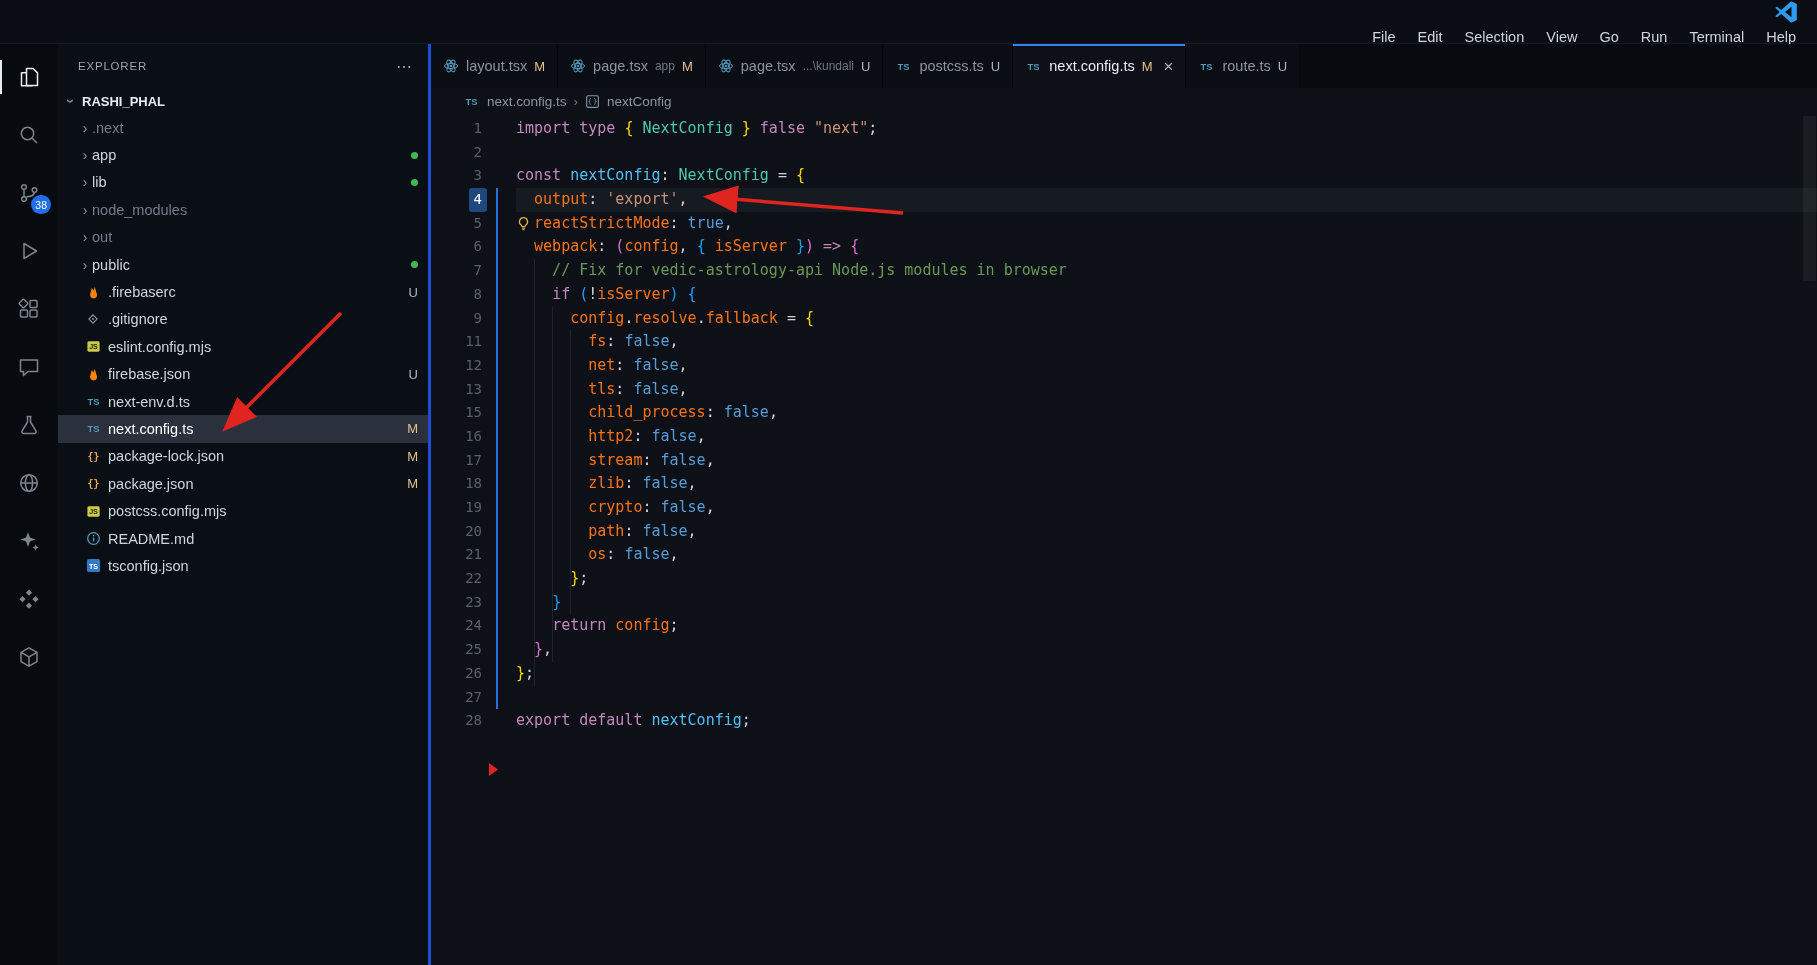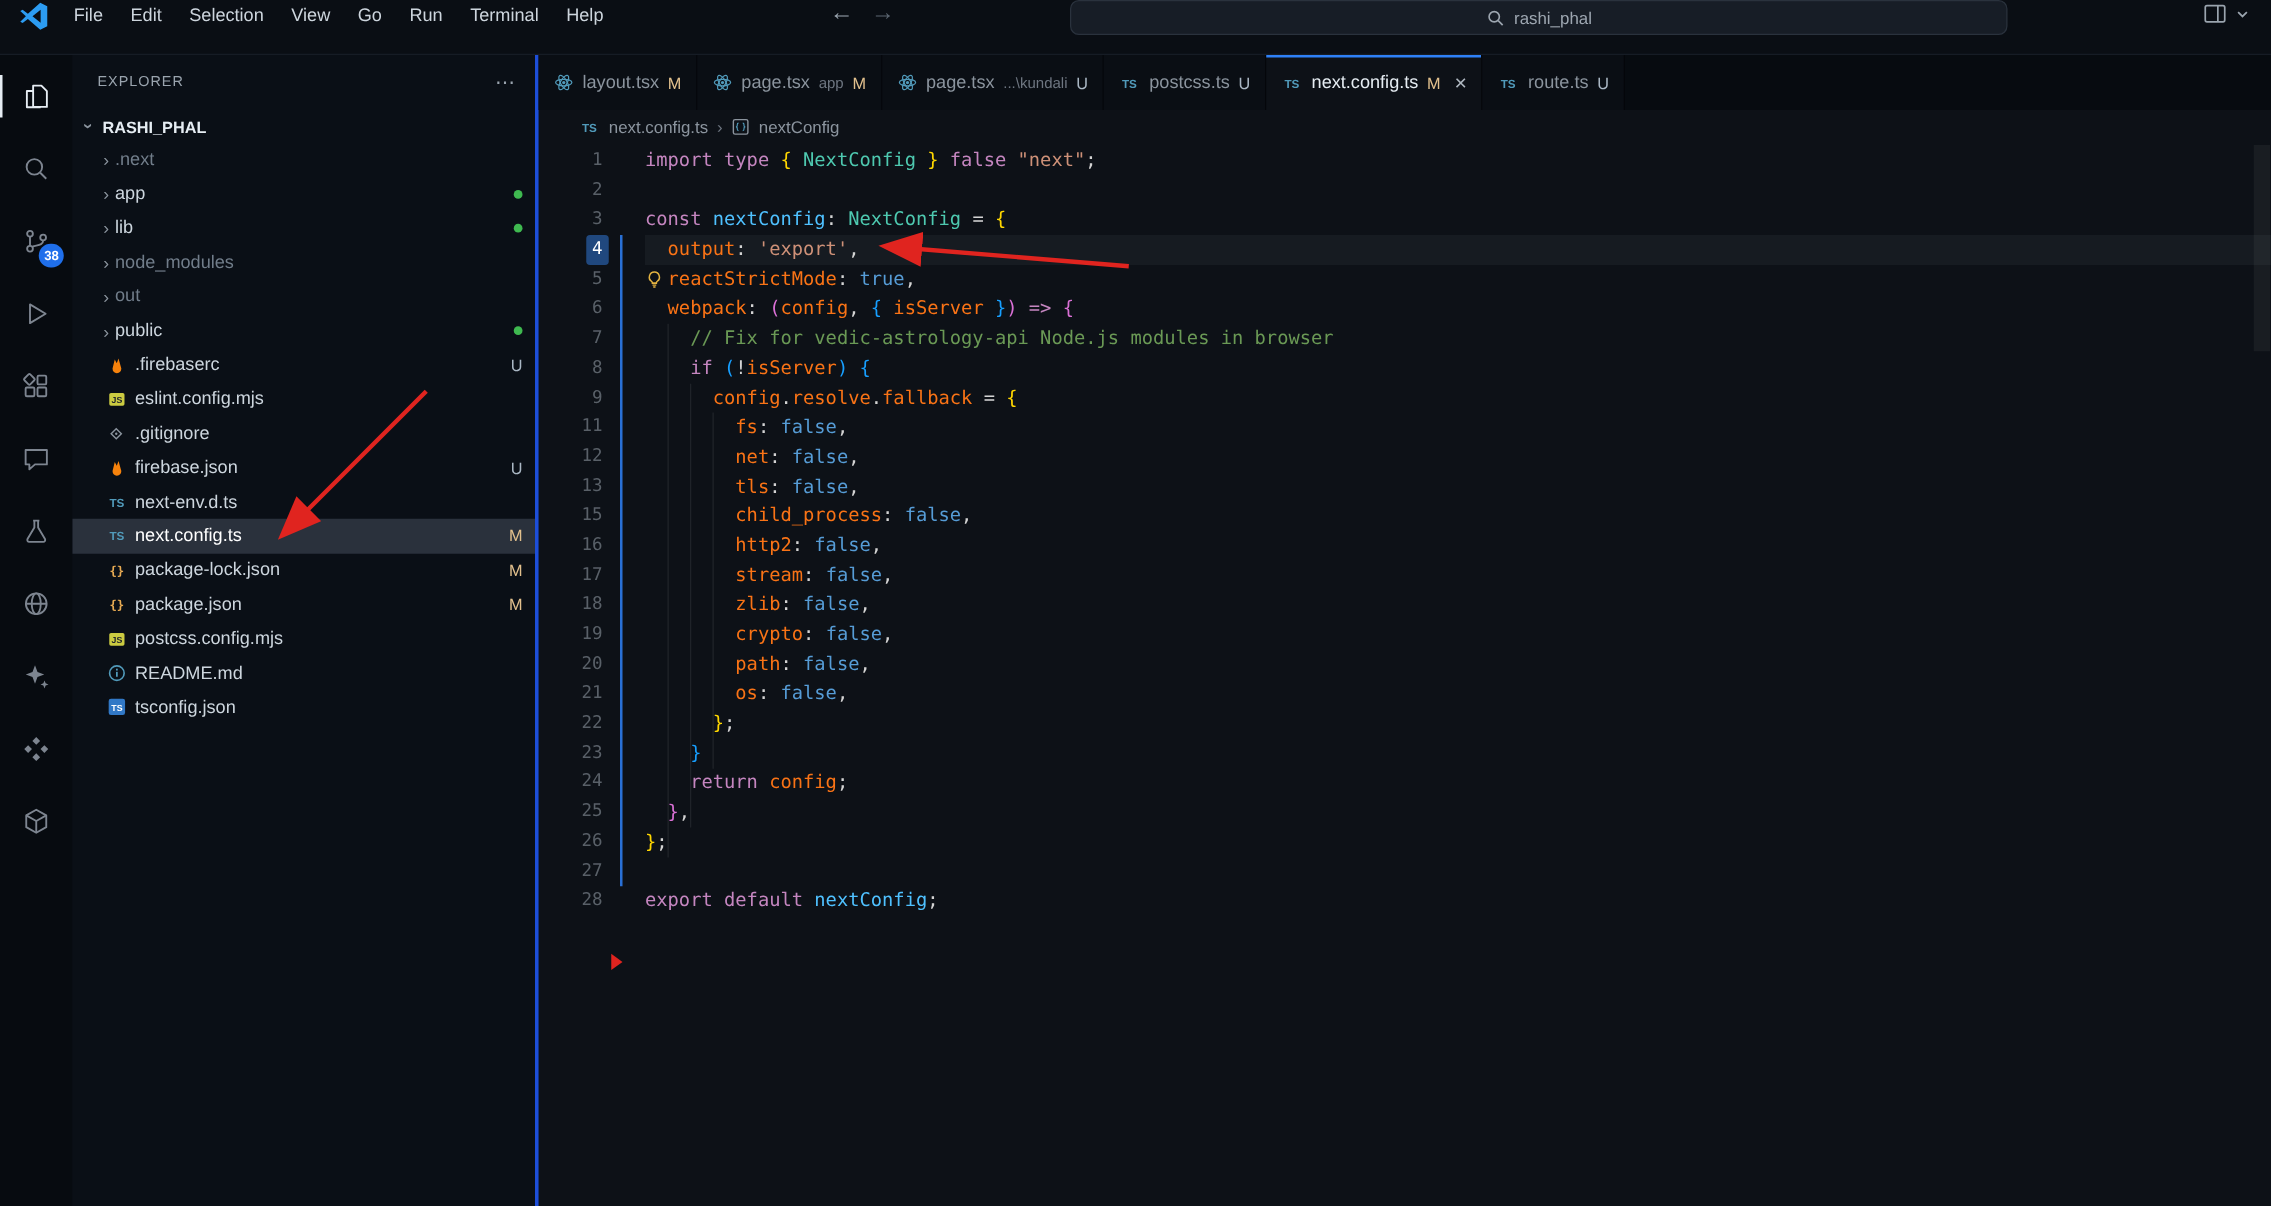--- a/index.html
+++ b/index.html
@@ -2,42 +2,42 @@
 <html><head>
 <meta charset="utf-8">
 <style>
   * { margin:0; padding:0; box-sizing:border-box; }
   html,body { background:#05070b; }
   .app { width:1817px; height:965px; position:relative; overflow:hidden;
          background:#0d1117; font-family:"Liberation Sans",sans-serif; color:#c9d1d9; }
 
   
   .titlebar { height:44px; background:#0a0e14; border-bottom:1px solid #161c25;
-              display:flex; align-items:flex-start; padding:0 10px; }
+              display:flex; align-items:flex-end; padding:0 10px;flex-direction:column; }
   .logo { width:26px; height:26px; margin:0 8px 0 4px; display:flex; align-items:center; justify-content:center; }
   .menus { display:flex; align-items:center; }
   .menu-item { padding:5px 11px; font-size:14.5px; color:#cdd5dd; border-radius:5px; cursor:default; }
   .nav-arrows { display:flex; align-items:center; gap:14px; margin-left:170px; color:#9aa4ae; font-size:19px; }
   .nav-arrows .fwd { color:#5b6570; }
   .cc-wrap { flex:1; display:flex; justify-content:center; }
   .command-center { width:750px; max-width:100%; height:28px; background:#171d26; border:1px solid #2a323d;
                     border-radius:7px; display:flex; align-items:center; justify-content:center; gap:7px;
                     color:#9da6b0; font-size:13.5px; }
   .tb-right { display:flex; align-items:center; gap:4px; margin:0 6px 0 14px; color:#9aa4ae; }
 
   
   .main { display:flex; height:921px; }
 
   .activitybar { width:58px; background:#070b10; display:flex; flex-direction:column; align-items:center; padding-top:4px; }
   .act { width:48px; height:58px; display:flex; align-items:center; justify-content:center;
          color:#7d8590; position:relative; }
   .act.active { color:#e6edf3; }
   .act.active::before { content:""; position:absolute; left:-5px; top:12px; bottom:12px; width:2px; background:#e6edf3; }
   .act .abadge { position:absolute; right:2px; bottom:8px; min-width:19px; height:19px; border-radius:10px;
-                 background:#1f6feb; color:#fff; font-size:10.5px; font-weight:bold;
+                 background:#1f6feb; color:#fff; font-size:10.5px; font-weight:normal;
                  display:flex; align-items:center; justify-content:center; padding:0 4px; }
 
   .sidebar { width:373px; background:#0a0f16; border-right:3px solid #1d4ed8; font-size:14.5px; }
   .sb-header { height:44px; display:flex; align-items:center; justify-content:space-between; padding:0 16px 0 20px; }
   .sb-title { font-size:11.5px; letter-spacing:.8px; color:#9aa4ae; }
   .sb-more { color:#9aa4ae; font-size:16px; }
   .sb-root { height:26px; display:flex; align-items:center; gap:4px; padding-left:6px; font-weight:bold;
              font-size:13px; color:#e6edf3; }
   .chev { color:#8b949e; font-size:14px; width:14px; display:inline-flex; justify-content:center; }
   .chev.down { transform:rotate(90deg); }
@@ -279,35 +279,35 @@
             <span class="ficon">
               <svg class="icon" width="15" height="15" viewBox="0 0 16 16">
                 <path fill="#f6820c" d="M4.3 10.5 6.2 2.8l1.7 3.1L9.4 2l2.4 8.5A4 4 0 0 1 8 14.4a4 4 0 0 1-3.7-3.9z"></path>
               </svg>
             </span>
             <span class="label">.firebaserc</span>
             <span class="gbadge U">U</span>
           </div>
           <div class="row file  ">
             <span class="ficon">
-              <svg class="icon" width="15" height="15" viewBox="0 0 16 16">
-                <rect x="1.5" y="2.5" width="13" height="11" rx="1.5" fill="#cbcb41"></rect>
-                <text x="8" y="11" font-size="7.5" font-weight="bold" text-anchor="middle" fill="#20242b" font-family="Liberation Sans,sans-serif">JS</text>
-              </svg>
-            </span>
-            <span class="label">eslint.config.mjs</span>
-          </div>
-          <div class="row file  ">
-            <span class="ficon">
               <svg class="icon" width="14" height="14" viewBox="0 0 16 16">
                 <rect x="4.7" y="4.7" width="6.6" height="6.6" transform="rotate(45 8 8)" fill="none" stroke="#8b949e" stroke-width="1.3"></rect>
                 <circle cx="8" cy="8" r="1.1" fill="#8b949e"></circle>
               </svg>
             </span>
             <span class="label">.gitignore</span>
+          </div>
+          <div class="row file  ">
+            <span class="ficon">
+              <svg class="icon" width="15" height="15" viewBox="0 0 16 16">
+                <rect x="1.5" y="2.5" width="13" height="11" rx="1.5" fill="#cbcb41"></rect>
+                <text x="8" y="11" font-size="7.5" font-weight="bold" text-anchor="middle" fill="#20242b" font-family="Liberation Sans,sans-serif">JS</text>
+              </svg>
+            </span>
+            <span class="label">eslint.config.mjs</span>
           </div>
           <div class="row file  ">
             <span class="ficon">
               <svg class="icon" width="15" height="15" viewBox="0 0 16 16">
                 <path fill="#f6820c" d="M4.3 10.5 6.2 2.8l1.7 3.1L9.4 2l2.4 8.5A4 4 0 0 1 8 14.4a4 4 0 0 1-3.7-3.9z"></path>
               </svg>
             </span>
             <span class="label">firebase.json</span>
             <span class="gbadge U">U</span>
           </div>

